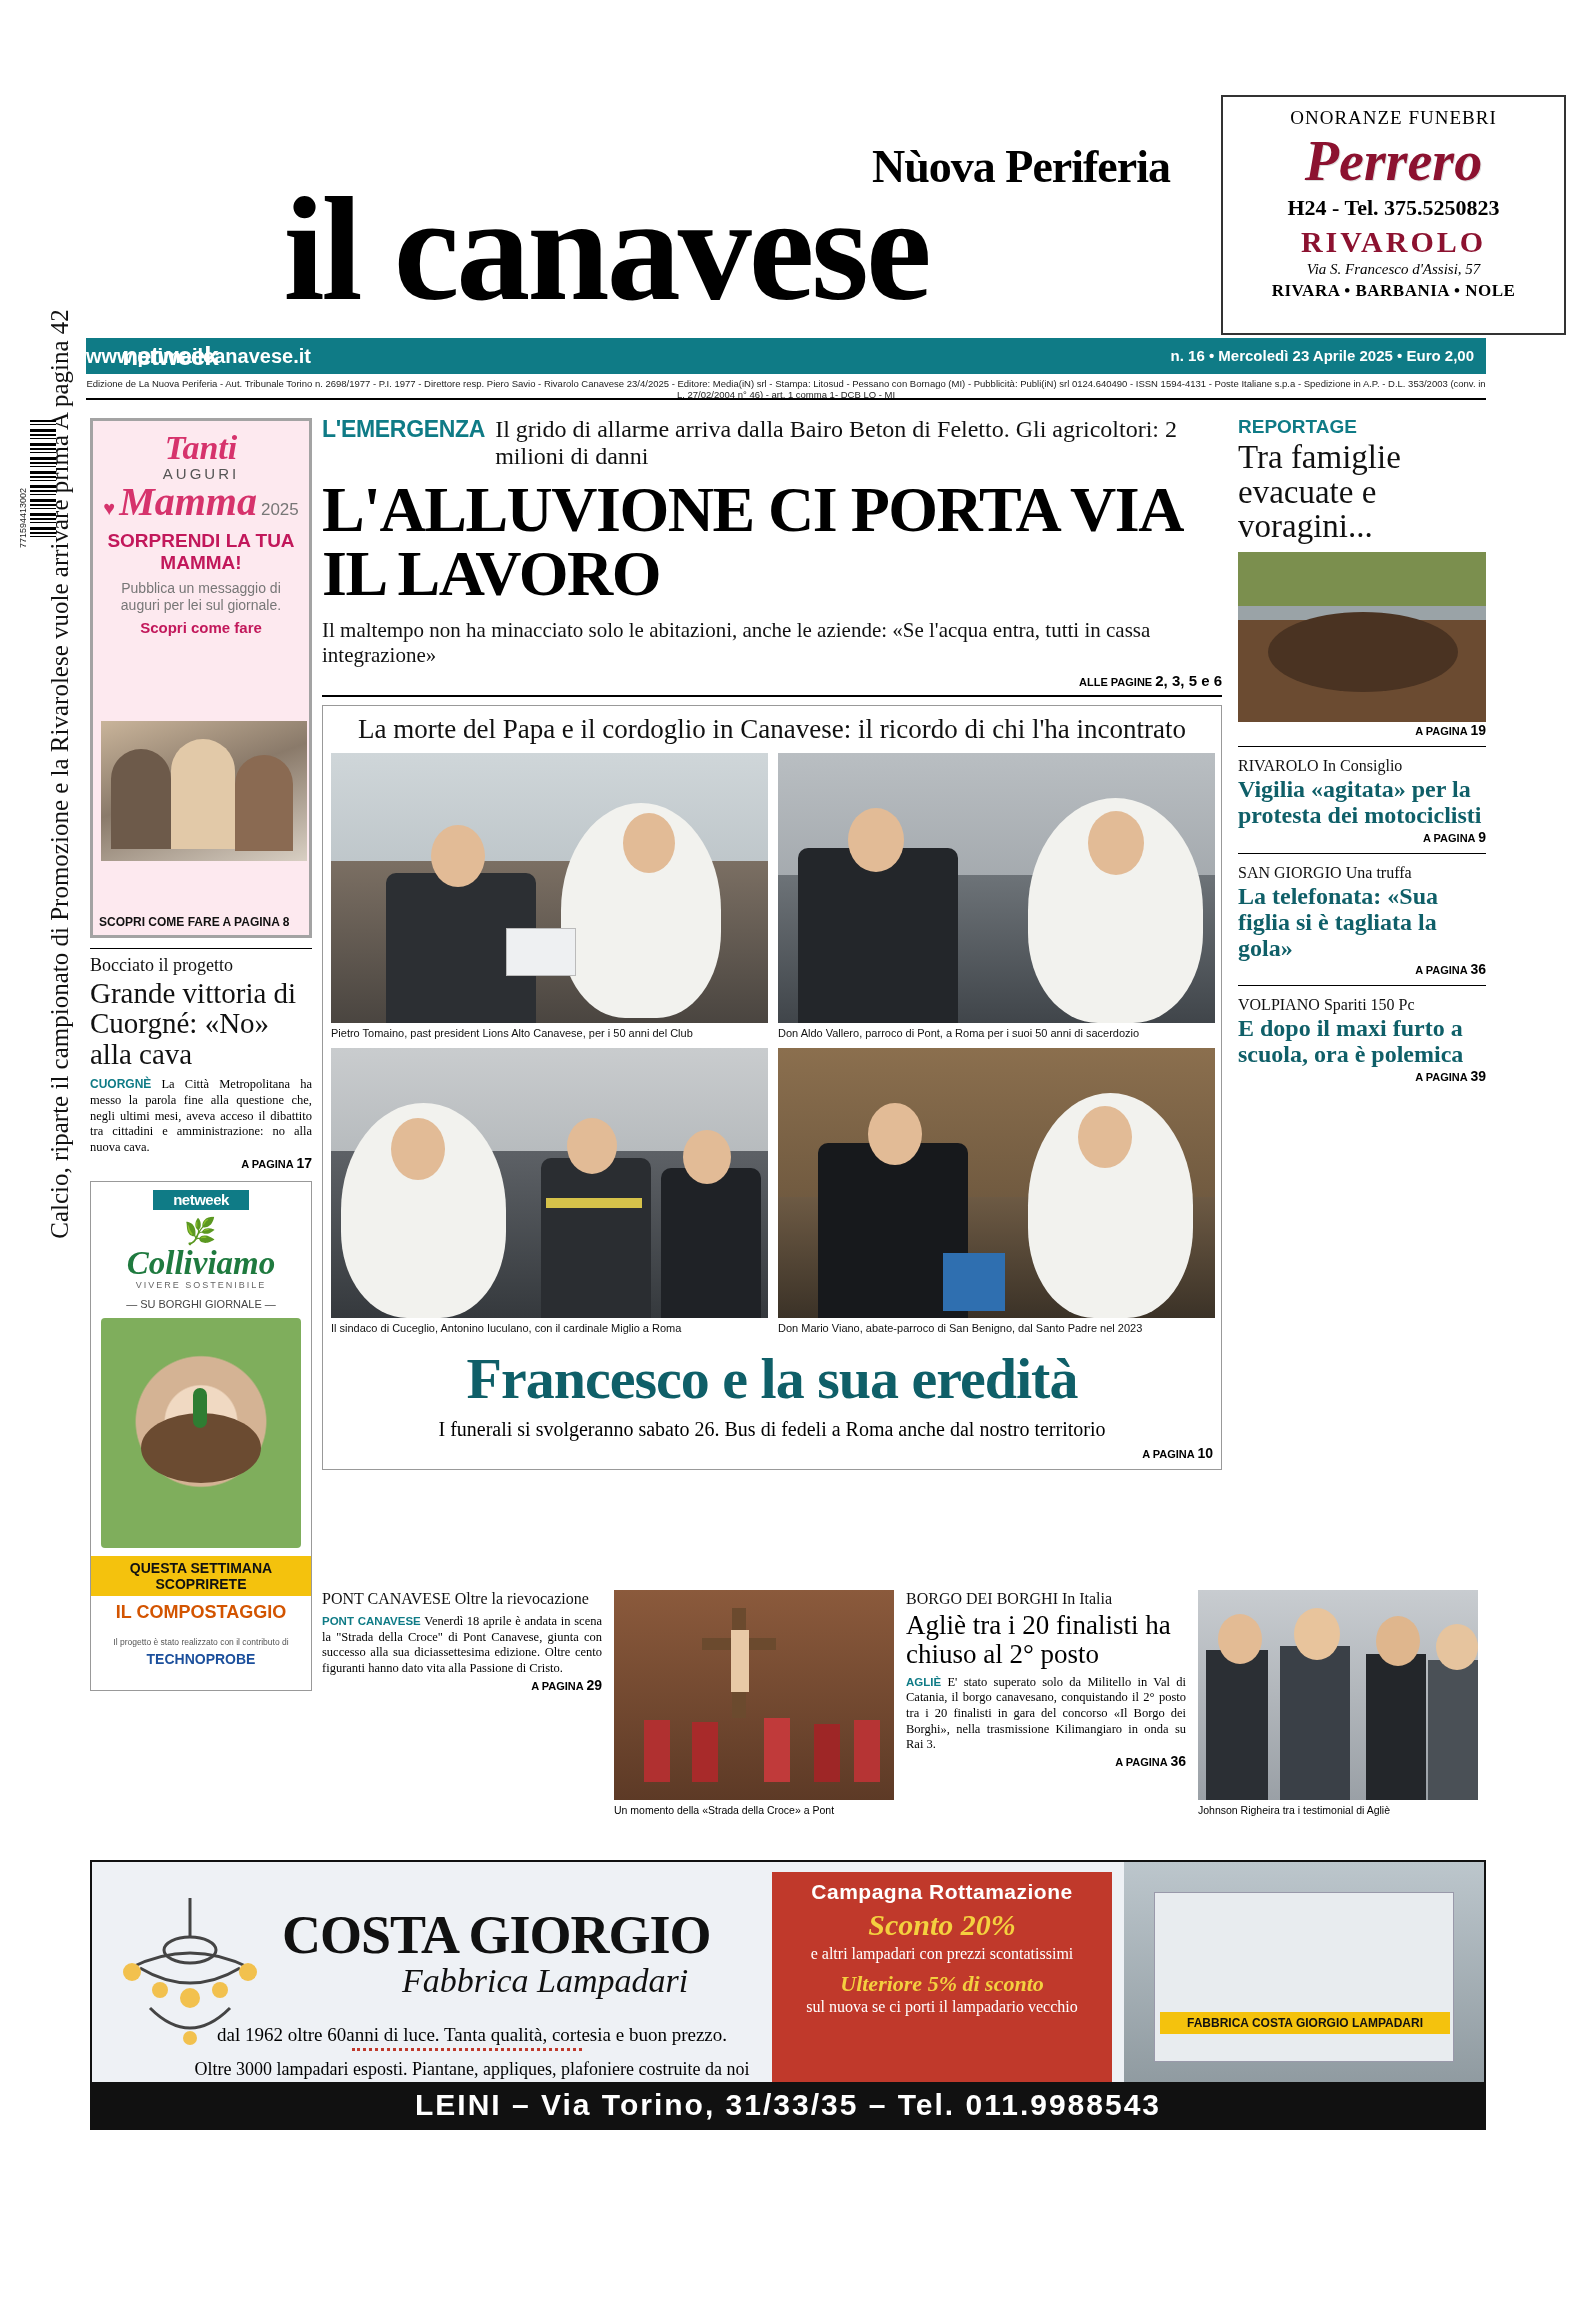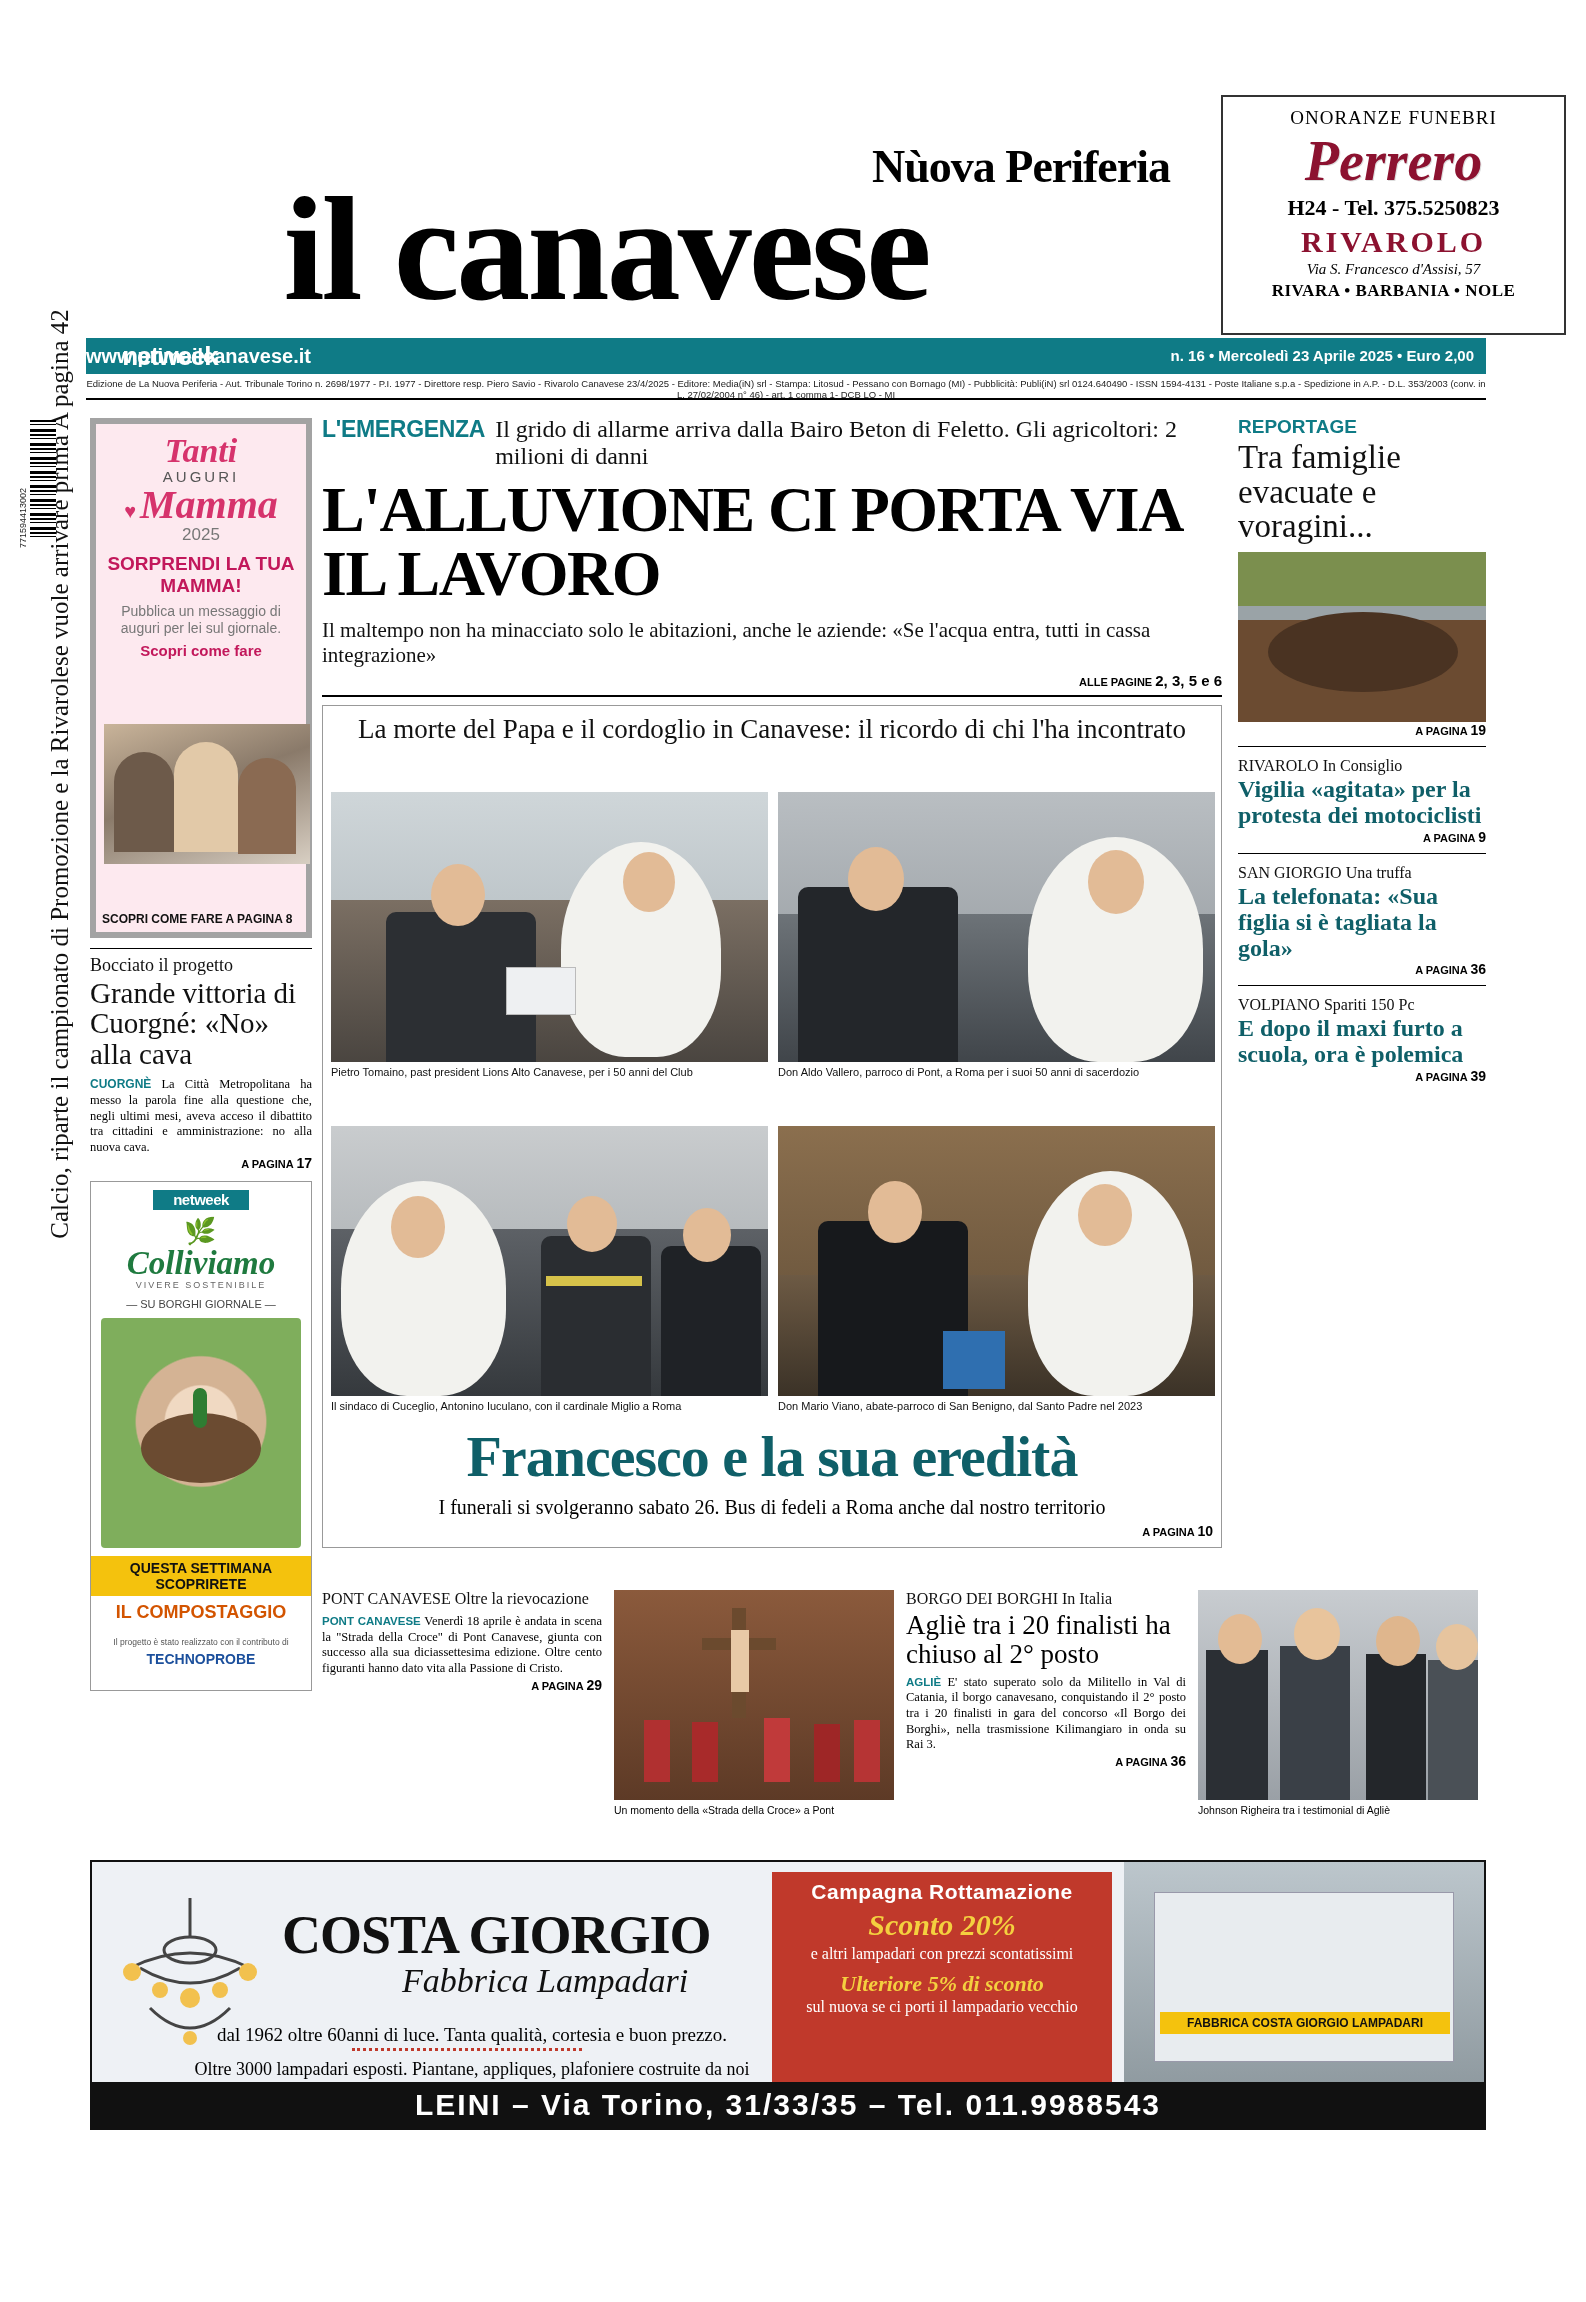--- a/index.html
+++ b/index.html
@@ -67,21 +67,21 @@
     color:#fff; font-family:"Liberation Sans", sans-serif; font-weight:bold; font-size:26px;
     line-height:36px; text-align:center; letter-spacing:-1px;
   }
   .colophon {
     position:absolute; left:86px; top:378px; width:1400px; text-align:center;
     font-size:9.5px; color:#222; font-family:"Liberation Sans", sans-serif;
   }
   .rule-top { position:absolute; left:86px; top:398px; width:1400px; height:2px; background:#000;}
   
   .col-left { position:absolute; left:90px; top:418px; width:222px; }
-  .mamma-ad { border:6px solid #a3a3a3; background:#fde9ef; width:222px; height:520px; position:relative; }
+  .mamma-ad { border:3px solid #a3a3a3; background:#fde9ef; width:222px; height:520px; position:relative; }
   .mamma-top { background:#fde9ef; padding:10px 8px 0 8px; text-align:center; }
   .tanti { font-family:"Liberation Serif", serif; font-style:italic; font-weight:bold; font-size:34px; color:#d6336c; line-height:1;}
   .auguri { font-family:"Liberation Sans", sans-serif; font-size:15px; color:#555; letter-spacing:3px;}
   .mammaword { font-family:"Liberation Serif", serif; font-style:italic; font-weight:bold; font-size:40px; color:#d6336c; line-height:1;}
   .heart { color:#d6336c; font-size:20px;}
   .year2025 { font-family:"Liberation Sans",sans-serif; font-size:17px; color:#777;}
   .sorprendi { color:#c2185b; font-weight:bold; font-family:"Liberation Sans", sans-serif; font-size:19px; line-height:1.15; margin-top:8px;}
   .pubblica { color:#777; font-family:"Liberation Sans", sans-serif; font-size:14px; line-height:1.25; margin-top:6px;}
   .scopri-come { color:#c2185b; font-weight:bold; font-family:"Liberation Sans", sans-serif; font-size:15px; margin-top:4px;}
   .mamma-photo {
@@ -136,21 +136,21 @@
     letter-spacing:-1.5px; margin-top:8px; color:#000;
   }
   .mainsub { font-family:"Liberation Serif", serif; font-size:21px; margin-top:12px; color:#111;}
   .allepagine { font-family:"Liberation Sans", sans-serif; font-size:11px; font-weight:bold; text-align:right; margin-top:4px;}
   .allepagine b { font-size:15px;}
   .hr-main { width:900px; height:2px; background:#000; margin-top:6px;}
   
   .popebox { width:900px; border:1px solid #999; margin-top:8px; padding:8px; background:#fff;}
   .popetitle { font-family:"Liberation Serif", serif; font-size:27px; text-align:center; color:#111;}
   .photorow { display:flex; gap:10px; margin-top:8px;}
-  .ph { width:497px;margin-top:39px; }
+  .ph { width:497px; }
   .phimg { width:437px; height:270px; position:relative; overflow:hidden; background:#ddd;}
   .phcap { font-family:"Liberation Sans", sans-serif; font-size:11px; color:#111; margin-top:4px; line-height:1.2;}
   .francesco {
     font-family:"Liberation Serif", serif; font-weight:bold; font-size:58px; color:#0f5f68;
     text-align:center; margin-top:10px; letter-spacing:-1px;
   }
   .funerali { font-family:"Liberation Serif", serif; font-size:20px; text-align:center; margin-top:6px;}
   
   .im-sky { position:absolute; inset:0; background:linear-gradient(180deg,#cfd6d9,#a7b0b5);}
   .im-crowd { position:absolute; left:0; bottom:0; width:100%; height:60%; background:linear-gradient(180deg,#6a6f74,#3c4145);}

